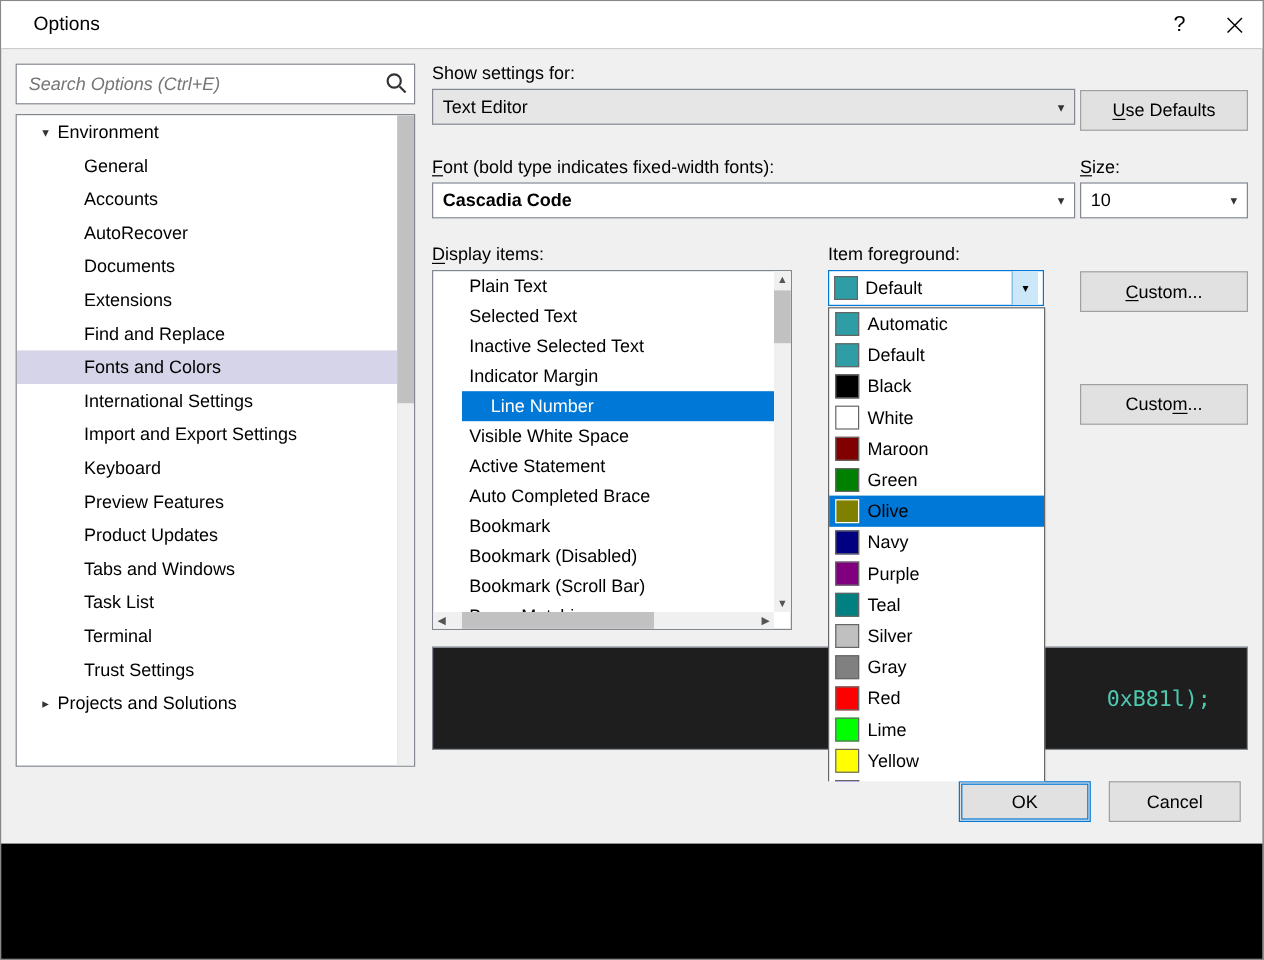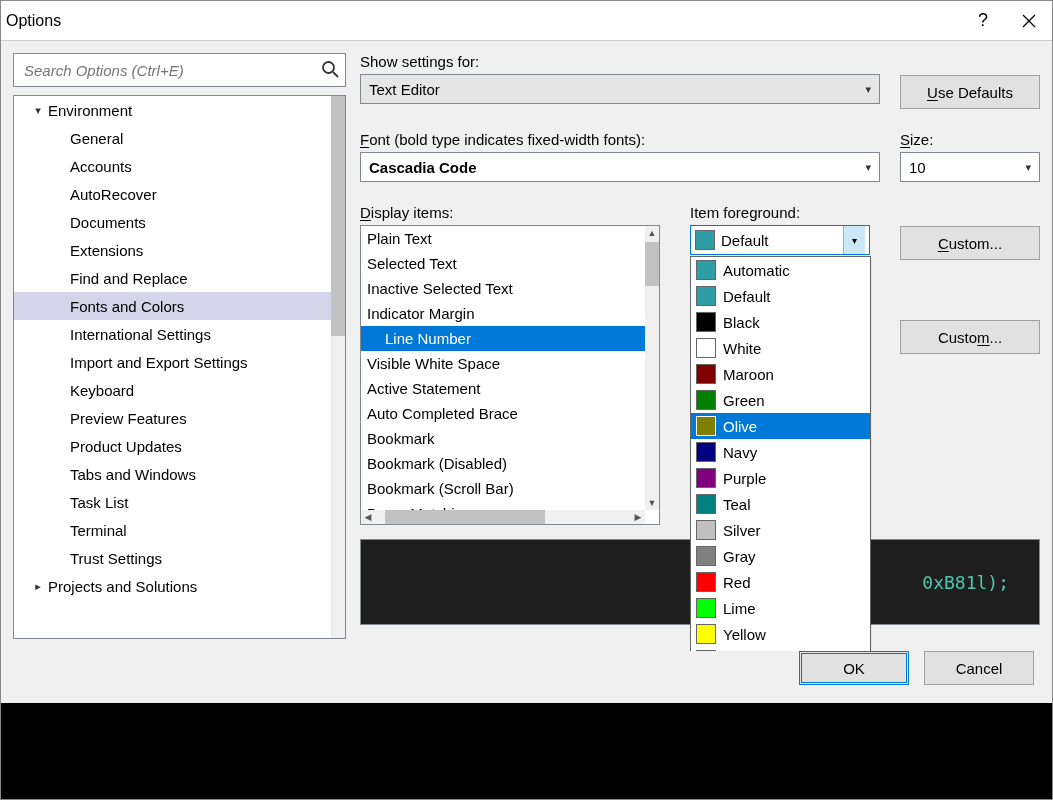--- a/index.html
+++ b/index.html
@@ -1,63 +1,63 @@
 <!DOCTYPE html>
 <html><head>
 <meta charset="utf-8">
 <style>
   * { box-sizing: border-box; }
   html, body { margin:0; padding:0; font-family: "Segoe UI", Arial, sans-serif; font-size:15px; color:#000; background:#000; }
   .window { width:1053px; height:800px; background:#f0f0f0; display:flex; flex-direction:column; border:1px solid #888; }
   .titlebar { height:40px; background:#fff; display:flex; align-items:center; justify-content:space-between; border-bottom:1px solid #ccc; }
-  .titlebar .title { padding-left:5px; font-size:16px; }
+  .titlebar .title { padding-left:27px; font-size:16px; }
   .titlebar .controls { display:flex; height:100%; }
   .tbtn { width:46px; display:flex; align-items:center; justify-content:center; font-size:18px; cursor:default; }
   .body { flex:1; display:flex; padding:12px; gap:14px; overflow:hidden; position:relative; }
   
   .leftcol { width:335px; display:flex; flex-direction:column; }
   .searchwrap { position:relative; border:1px solid #828790; background:#fff; height:34px; display:flex; align-items:center; padding:0 30px 0 8px; margin-bottom:8px; }
   .searchwrap input { border:none; outline:none; width:100%; font-size:15px; color:#555; background:transparent; font-style:italic; }
   .searchwrap .sicon { position:absolute; right:6px; top:6px; }
   .tree { border:1px solid #828790; background:#fff; flex:1 1 0; overflow:hidden; position:relative; }
   .tree-inner { position:absolute; inset:0 14px 0 0; overflow:hidden; }
   .tree-scroll { position:absolute; right:0; top:0; bottom:0; width:14px; background:#f0f0f0; border-left:1px solid #e5e5e5; }
   .tree-thumb { position:absolute; right:0; top:0; width:14px; height:240px; background:#c1c1c1; }
   .tree-row { height:28px; display:flex; align-items:center; padding-left:8px; font-size:15px; }
   .tree-row.lvl1 { padding-left:18px; }
   .tree-row.lvl2 { padding-left:56px; }
   .tree-row.sel { background:#d6d4e8; }
   .expander { width:12px; display:inline-flex; justify-content:center; margin-right:4px; font-size:11px; color:#333; }
   
   .rightcol { flex:1; display:flex; flex-direction:column; position:relative; }
-  .row { display:flex; align-items:center; gap:20px; }
+  .row { display:flex; align-items:center; gap:4px; }
   .lbl { font-size:15px; margin-bottom:4px; }
   .under { text-decoration: underline; text-underline-offset:2px; }
   .combo { border:1px solid #828790; background:#e6e6e6; height:30px; display:flex; align-items:center; justify-content:space-between; padding:0 8px; font-size:15px; }
   .combo.white { background:#fff; }
   .combo .arrow { font-size:11px; color:#333; }
   .btn { border:1px solid #a0a0a0; background:#e1e1e1; height:34px; display:flex; align-items:center; justify-content:center; font-size:15px; padding:0 12px; }
   .btn.focus { border:1px solid #0078d7; outline:1px solid #0078d7; outline-offset:-3px; }
   .listbox { border:1px solid #828790; background:#fff; height:300px; position:relative; }
-  .listbox .lb-inner { position:absolute; inset:0 14px 14px 0; overflow:hidden; }
+  .listbox .lb-inner { position:absolute; inset:0 14px 14px 0; overflow:hidden;margin-left:24px; }
   .listbox .lb-item { height:25px; display:flex; align-items:center; padding:0 6px; font-size:15px; }
   .listbox .lb-item.sel { background:#0078d7; color:#fff;padding-left:24px; }
   .listbox .vscroll { position:absolute; right:0; top:0; bottom:14px; width:14px; background:#f0f0f0; }
   .listbox .vthumb { position:absolute; right:0; top:16px; width:14px; height:44px; background:#c1c1c1; }
   .listbox .varrow { position:absolute; right:0; width:14px; height:14px; display:flex; align-items:center; justify-content:center; font-size:9px; color:#555; }
   .listbox .hscroll { position:absolute; left:0; right:14px; bottom:0; height:14px; background:#f0f0f0; }
   .listbox .hthumb { position:absolute; left:24px; bottom:0; height:14px; width:160px; background:#c1c1c1; }
   .listbox .harrow { position:absolute; bottom:0; height:14px; width:14px; display:flex; align-items:center; justify-content:center; font-size:9px; color:#555; }
   .colorcombo { border:1px solid #0078d7; background:#fff; height:30px; width:180px; display:flex; align-items:center; gap:6px; padding:0 4px; }
   .swatch { width:20px; height:20px; border:1px solid #666; }
   .dd-arrow-box { width:22px; height:28px; margin-left:auto; background:#cce7f7; display:flex; align-items:center; justify-content:center; font-size:10px; border-left:1px solid #7ab8e0; }
   
   .dropdown { position:absolute; width:181px; border:1px solid #666; background:#fff; z-index:10; box-shadow:1px 1px 0 rgba(0,0,0,0.05); }
   .dd-item { height:26px; display:flex; align-items:center; gap:7px; padding:0 5px; font-size:15px; }
-  .dd-item.hover { background:#0078d7; color:#ffffff; }
+  .dd-item.hover { background:#0078d7; color:#000000; }
   .dd-item.hover .swatch { border-color:#fff; }
   .sample { border:1px solid #828790; background:#1e1e1e; color:#4ec9b0; font-family:monospace; font-size:18px; height:86px; display:flex; align-items:center; justify-content:flex-end; padding-right:30px; }
   .footer { display:flex; justify-content:flex-end; gap:15px; padding:0 18px 18px 0; }
   .blackbar { height:96px; background:#000; }
 </style>
 </head>
 <body>
 
 <div class="window">
 

